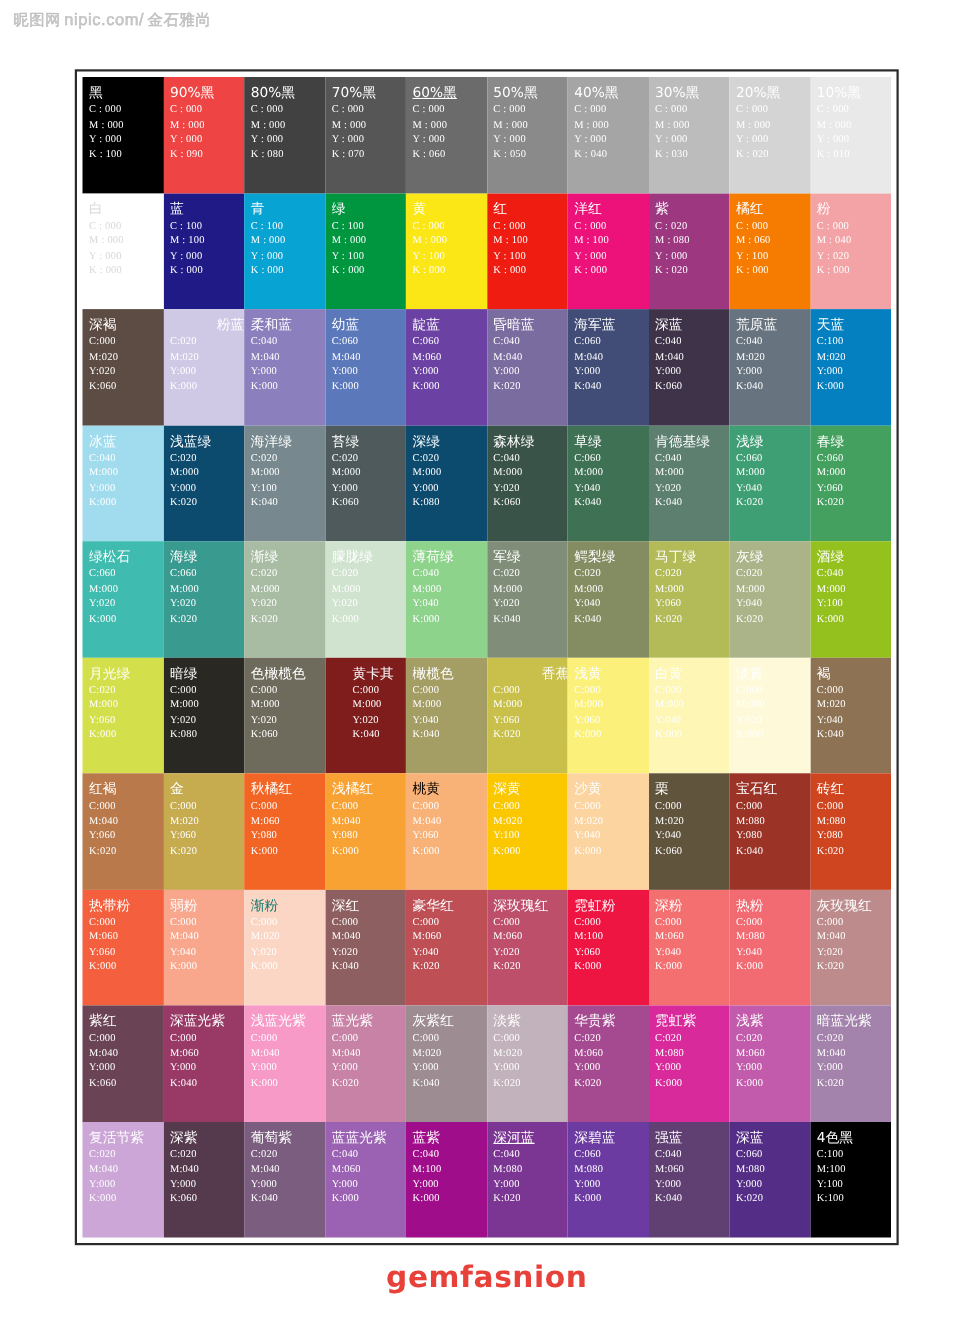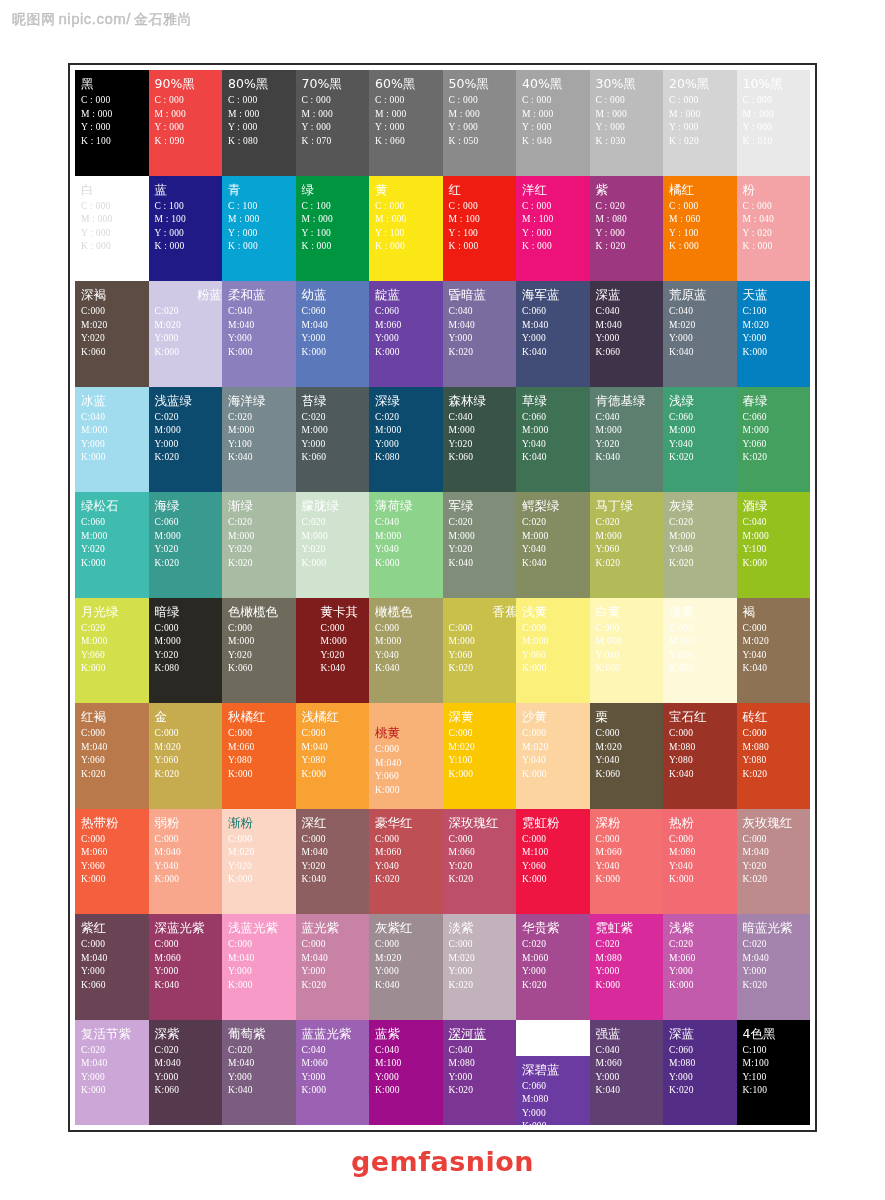--- a/index.html
+++ b/index.html
@@ -133,21 +133,21 @@
       <div class="swatch" style="background: rgb(86, 86, 86);">
         <div class="swatch-name" style="color: rgb(255, 255, 255);">70%黑</div>
         <div class="swatch-values" style="color: rgb(255, 255, 255);">
           <div>C : 000</div>
           <div>M : 000</div>
           <div>Y : 000</div>
           <div>K : 070</div>
         </div>
       </div>
       <div class="swatch" style="background: rgb(107, 107, 107);">
-        <div class="swatch-name" style="color: rgb(255, 255, 255);">60%黑</div>
+        <div class="swatch-name" style="color: rgb(255, 255, 255); text-decoration: underline;">60%黑</div>
         <div class="swatch-values" style="color: rgb(255, 255, 255);">
           <div>C : 000</div>
           <div>M : 000</div>
           <div>Y : 000</div>
           <div>K : 060</div>
         </div>
       </div>
       <div class="swatch" style="background: rgb(138, 138, 138);">
         <div class="swatch-name" style="color: rgb(255, 255, 255);">50%黑</div>
         <div class="swatch-values" style="color: rgb(255, 255, 255);">
@@ -673,21 +673,21 @@
       <div class="swatch" style="background: rgb(249, 162, 52);">
         <div class="swatch-name" style="color: rgb(255, 255, 255);">浅橘红</div>
         <div class="swatch-values" style="color: rgb(255, 255, 255);">
           <div>C:000</div>
           <div>M:040</div>
           <div>Y:080</div>
           <div>K:000</div>
         </div>
       </div>
       <div class="swatch" style="background: rgb(248, 177, 119);">
-        <div class="swatch-name" style="color: #b91c1c; margin-top: 16px;">桃黄</div>
+        <div class="swatch-name" style="color: #000000;">桃黄</div>
         <div class="swatch-values" style="color: rgb(255, 255, 255);">
           <div>C:000</div>
           <div>M:040</div>
           <div>Y:060</div>
           <div>K:000</div>
         </div>
       </div>
       <div class="swatch" style="background: rgb(251, 200, 0);">
         <div class="swatch-name" style="color: rgb(255, 255, 255);">深黄</div>
         <div class="swatch-values" style="color: rgb(255, 255, 255);">
@@ -960,21 +960,21 @@
       </div>
       <div class="swatch" style="background: rgb(123, 53, 146);">
         <div class="swatch-name" style="color: rgb(255, 255, 255); text-decoration: underline;">深河蓝</div>
         <div class="swatch-values" style="color: rgb(255, 255, 255);">
           <div>C:040</div>
           <div>M:080</div>
           <div>Y:000</div>
           <div>K:020</div>
         </div>
       </div>
-      <div class="swatch" style="background: rgb(108, 59, 161); margin-top: 36px;">
+      <div class="swatch" style="background: rgb(108, 59, 161);">
         <div class="swatch-name" style="color: rgb(255, 255, 255);">深碧蓝</div>
         <div class="swatch-values" style="color: rgb(255, 255, 255);">
           <div>C:060</div>
           <div>M:080</div>
           <div>Y:000</div>
           <div>K:000</div>
         </div>
       </div>
       <div class="swatch" style="background: rgb(96, 63, 114);">
         <div class="swatch-name" style="color: rgb(255, 255, 255);">强蓝</div>

